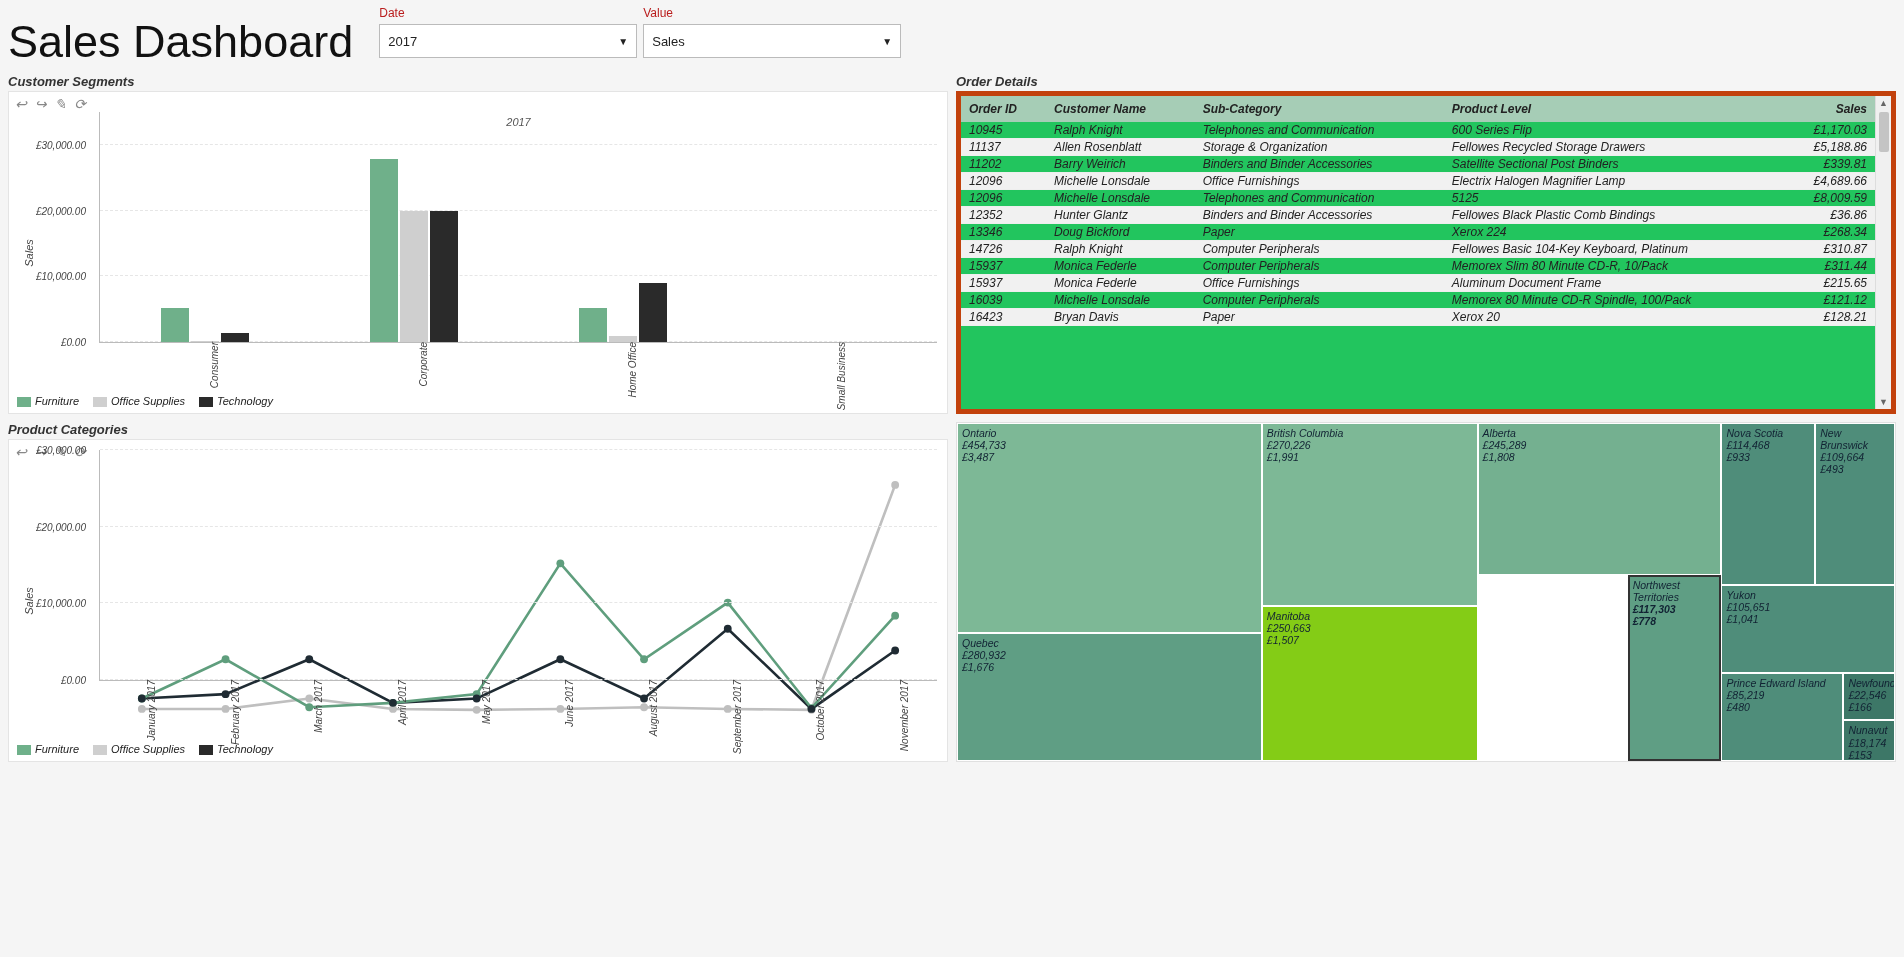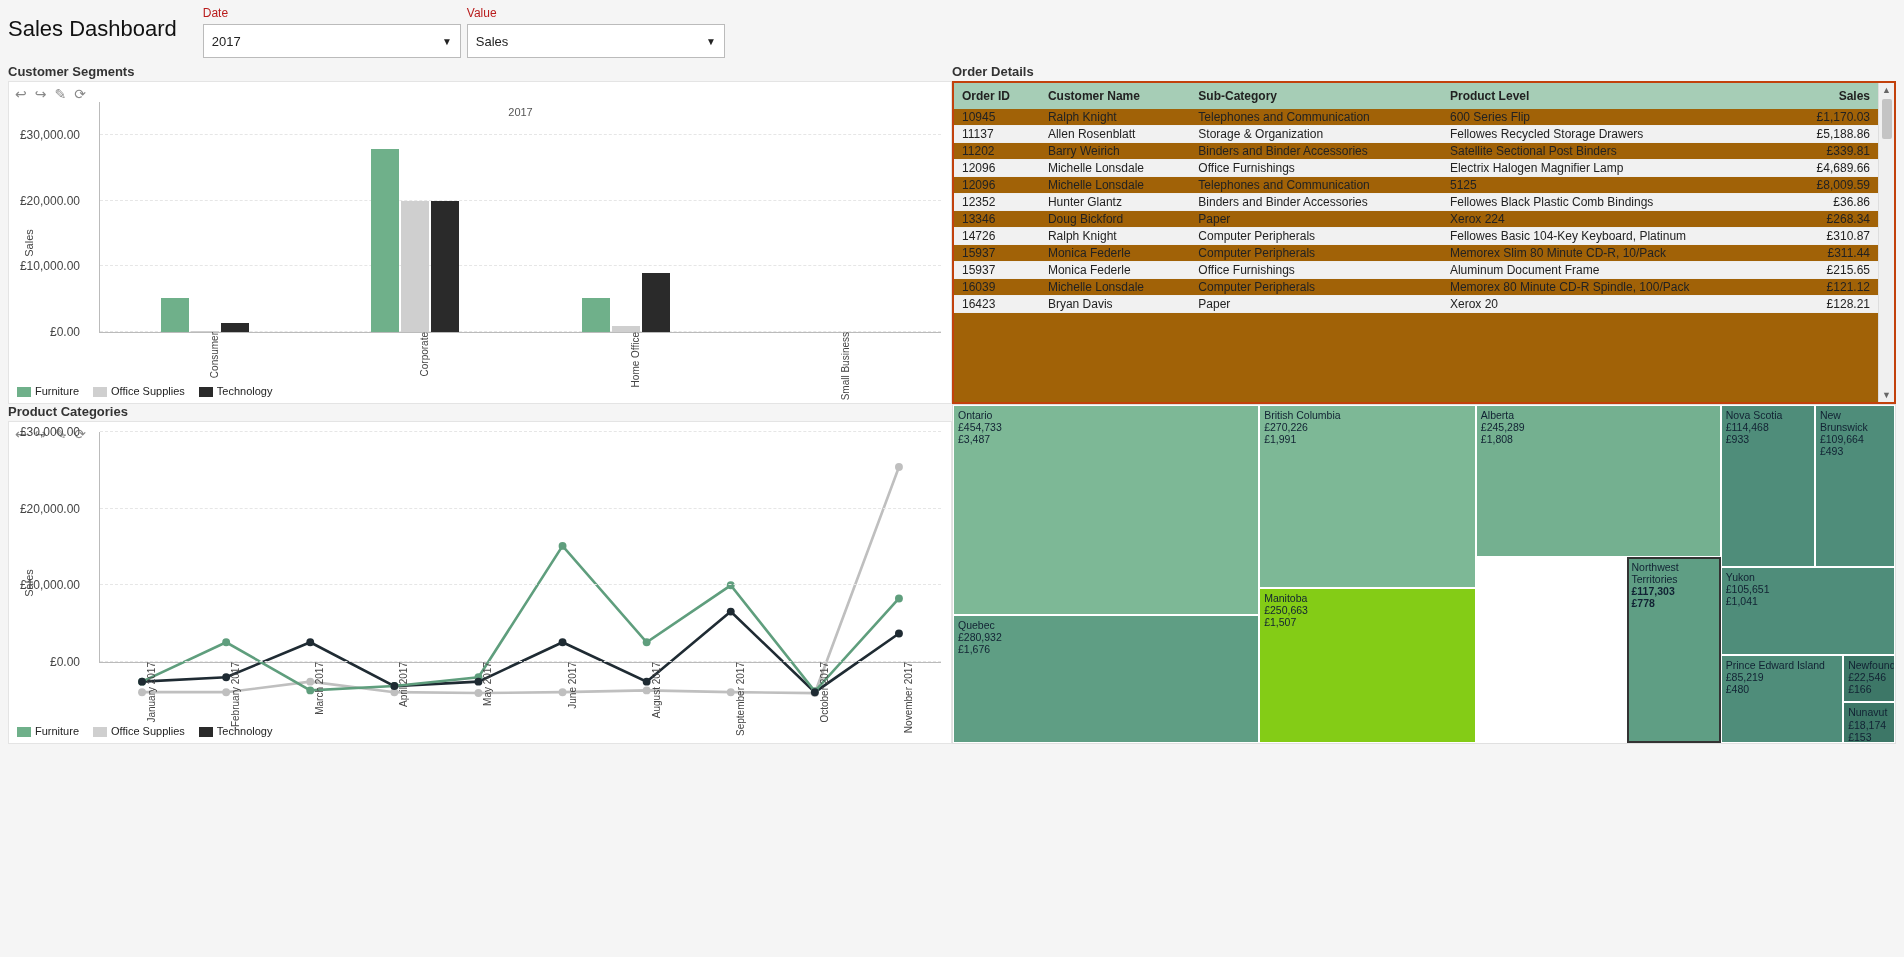--- a/index.html
+++ b/index.html
@@ -1,50 +1,50 @@
 <!DOCTYPE html>
 <html><head>
 <meta charset="utf-8">
 <style>
   * { box-sizing: border-box; margin: 0; padding: 0; }
   body { font-family: "Segoe UI", Arial, sans-serif; background: #f5f5f5; color: #222; font-size: 13px; }
   .top-row { display: flex; align-items: flex-start; padding: 6px 8px; }
-  .title { font-size: 22px; font-weight: 400; padding: 10px 8px 0 0; color: #111; }
+  .title { font-size: 45px; font-weight: 400; padding: 10px 8px 0 0; color: #111; }
   .filters { display: flex; gap: 6px; margin-left: 18px; }
   .filter { display: flex; flex-direction: column; }
   .filter-label { font-size: 12px; margin-bottom: 4px; color: #b91c1c; }
   .filter-select { width: 258px; height: 34px; border: 1px solid #bbb; background: #fff; display: flex; align-items: center; justify-content: space-between; padding: 0 8px; font-size: 13px; cursor: pointer; }
   .filter-select .caret { font-size: 10px; }
-  .grid { display: grid; grid-template-columns: 1fr 1fr; grid-template-rows: 340px 340px; gap: 0; padding: 0 8px 8px 8px; }
+  .grid { display: grid; grid-template-columns: 1fr 1fr; grid-template-rows: 340px 340px; gap: 8px; padding: 0 8px 8px 8px; font-style: italic; }
   .panel { display: flex; flex-direction: column; position: relative; }
   .panel-title { font-size: 13px; font-weight: 600; color: #333; margin-bottom: 2px; }
   .toolbar { display: flex; gap: 8px; align-items: center; padding: 4px 6px; }
   .toolbar.br { position: absolute; bottom: 0; left: 0; background: #fff; border: 1px solid #ddd; }
   .tb-ico { color: #888; font-size: 14px; cursor: pointer; }
   .chart-body { flex: 1; background: #fff; border: 1px solid #e4e4e4; position: relative; overflow: hidden; }
   
   .bar-area { position: absolute; left: 90px; right: 10px; top: 20px; bottom: 70px; border-left: 1px solid #bbb; border-bottom: 1px solid #bbb; }
   .bar-title-top { position: absolute; top: 4px; left: 50%; transform: translateX(-50%); font-size: 11px; color: #555; }
   .y-axis-label { position: absolute; left: 6px; top: 50%; transform: translateY(-50%) rotate(-90deg); font-size: 11px; color: #444; }
-  .y-tick { position: absolute; right: 100%; transform: translateY(50%); font-size: 12px; color: #444; padding-right: 20px; white-space: nowrap; }
+  .y-tick { position: absolute; right: 100%; transform: translateY(50%); font-size: 10px; color: #444; padding-right: 14px; white-space: nowrap; }
   .y-grid { position: absolute; left: 0; right: 0; border-top: 1px dashed #e6e6e6; }
   .bar-group { position: absolute; bottom: 0; display: flex; align-items: flex-end; justify-content: center; gap: 2px; }
   .bar { width: 28px; }
   .c-furn { background: #6fb08a; }
   .c-off { background: #cfcfcf; }
   .c-tech { background: #2a2a2a; }
   .x-cat { position: absolute; top: 100%; transform-origin: top left; transform: rotate(-90deg) translateX(-100%); font-size: 10px; color: #444; white-space: nowrap; padding-top: 4px; }
   .legend { display: flex; gap: 14px; padding: 6px 8px; font-size: 11px; align-items: center; }
   .legend .sw { width: 14px; height: 10px; display: inline-block; margin-right: 4px; vertical-align: middle; }
   
   .tooltip { position: absolute; background: #2b2b2b; color: #fff; border-radius: 4px; padding: 8px 10px; font-size: 12px; line-height: 1.5; z-index: 5; box-shadow: 0 2px 6px rgba(0,0,0,0.3); }
   .tooltip table td { padding: 0 6px 0 0; }
   .tooltip .ttv { font-weight: 700; text-align: right; }
   
-  .order-wrap { flex: 1; display: flex; border: 2px solid #c2410c; background: #a16207; overflow: hidden; justify-content: space-between; }
+  .order-wrap { flex: 1; display: flex; border: 5px solid #c2410c; background: #22c55e; overflow: hidden; justify-content: space-between; }
   .order-scroll { flex: 1; overflow-y: auto; }
   table.orders { width: 100%; border-collapse: collapse; font-size: 12px; }
   table.orders th { background: #a6cdb6; text-align: left; padding: 6px 8px; font-weight: 600; color: #222; position: sticky; top: 0; }
   table.orders th.ralign, table.orders td.ralign { text-align: right; }
   table.orders td { padding: 1px 8px; border-bottom: 1px solid #eee; }
   table.orders tr:nth-child(even) td { background: #f1f1f1; }
   .scrollbar-fake { width: 16px; background: #f0f0f0; display: flex; flex-direction: column; justify-content: space-between; align-items: center; border-left: 1px solid #ddd; }
   .scrollbar-fake .arr { font-size: 9px; color: #666; padding: 2px; cursor: pointer; }
   .scrollbar-fake .thumb { background: #c4c4c4; width: 10px; flex: 0 0 40px; margin-top: 2px; border-radius: 2px; }
   

